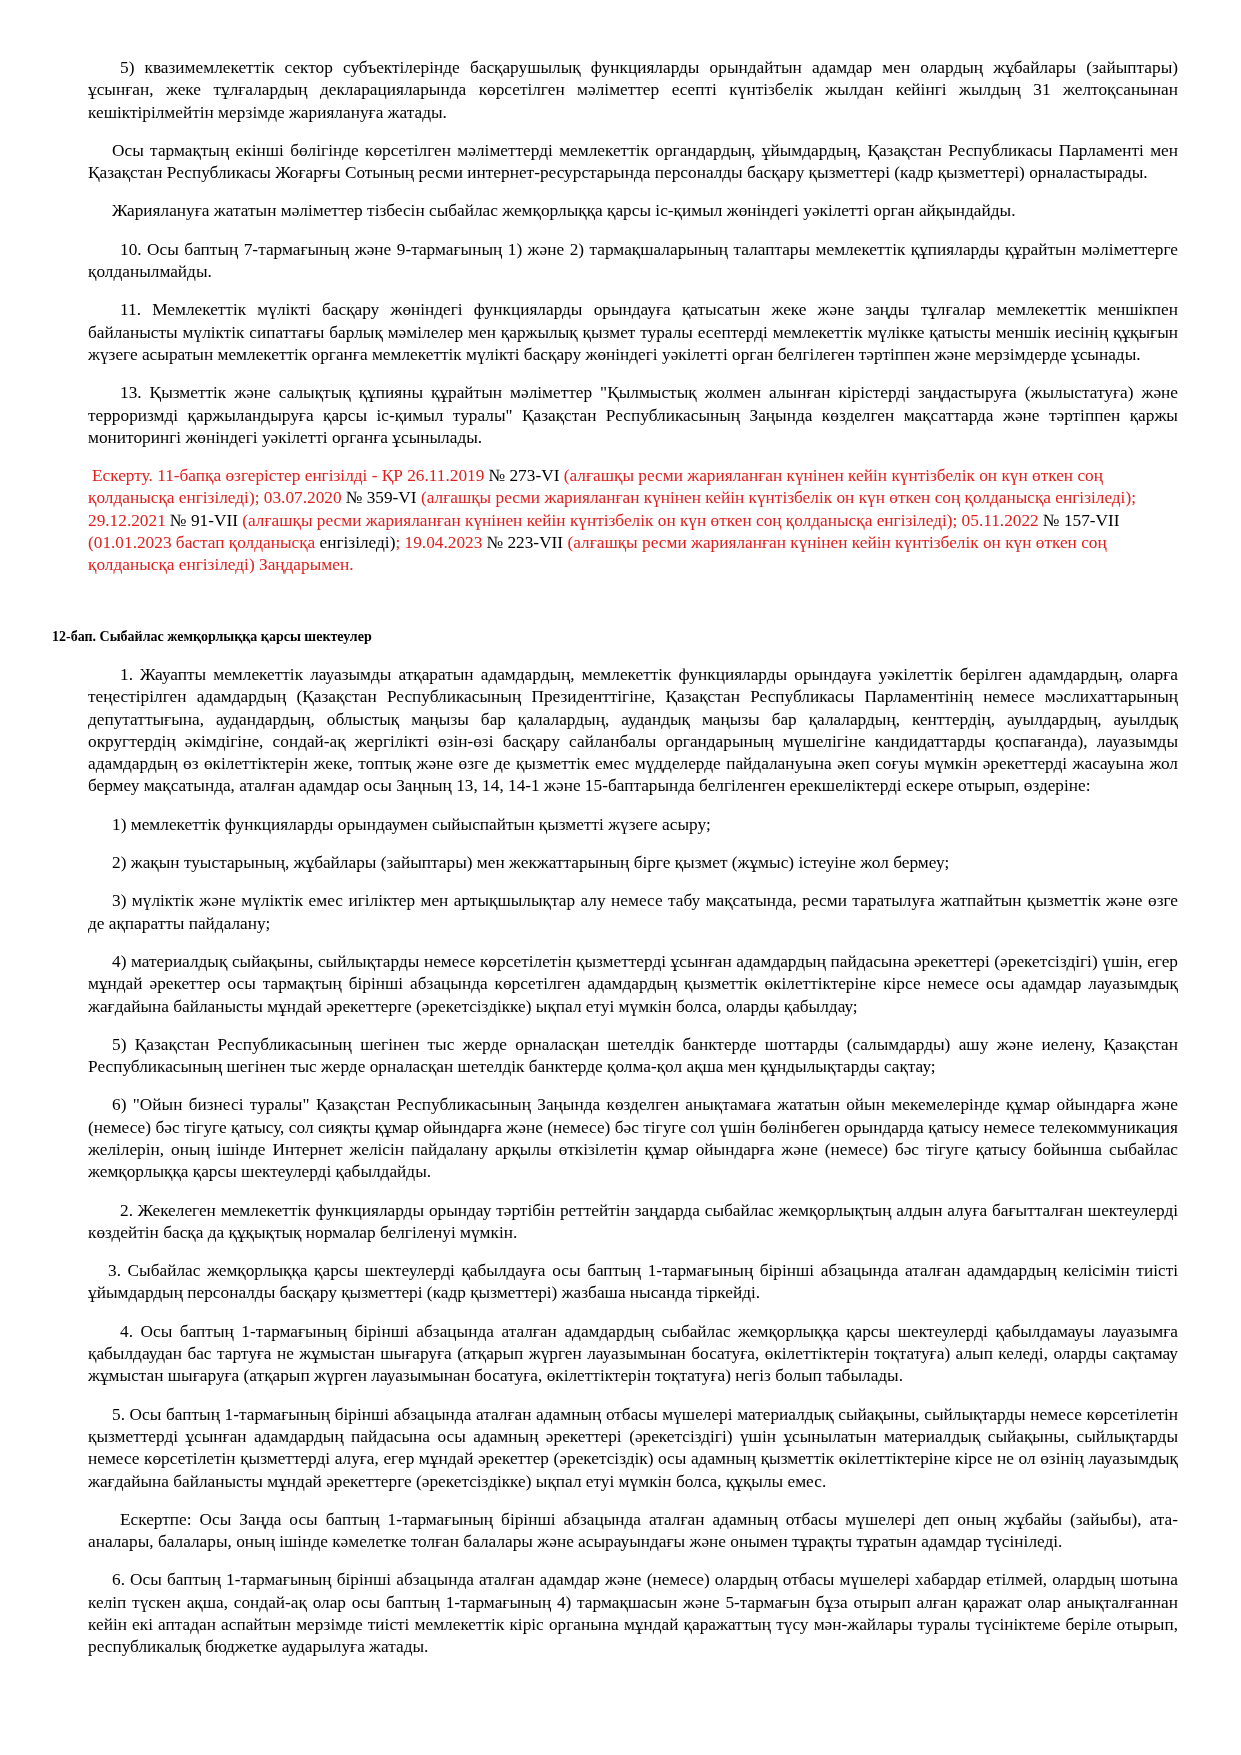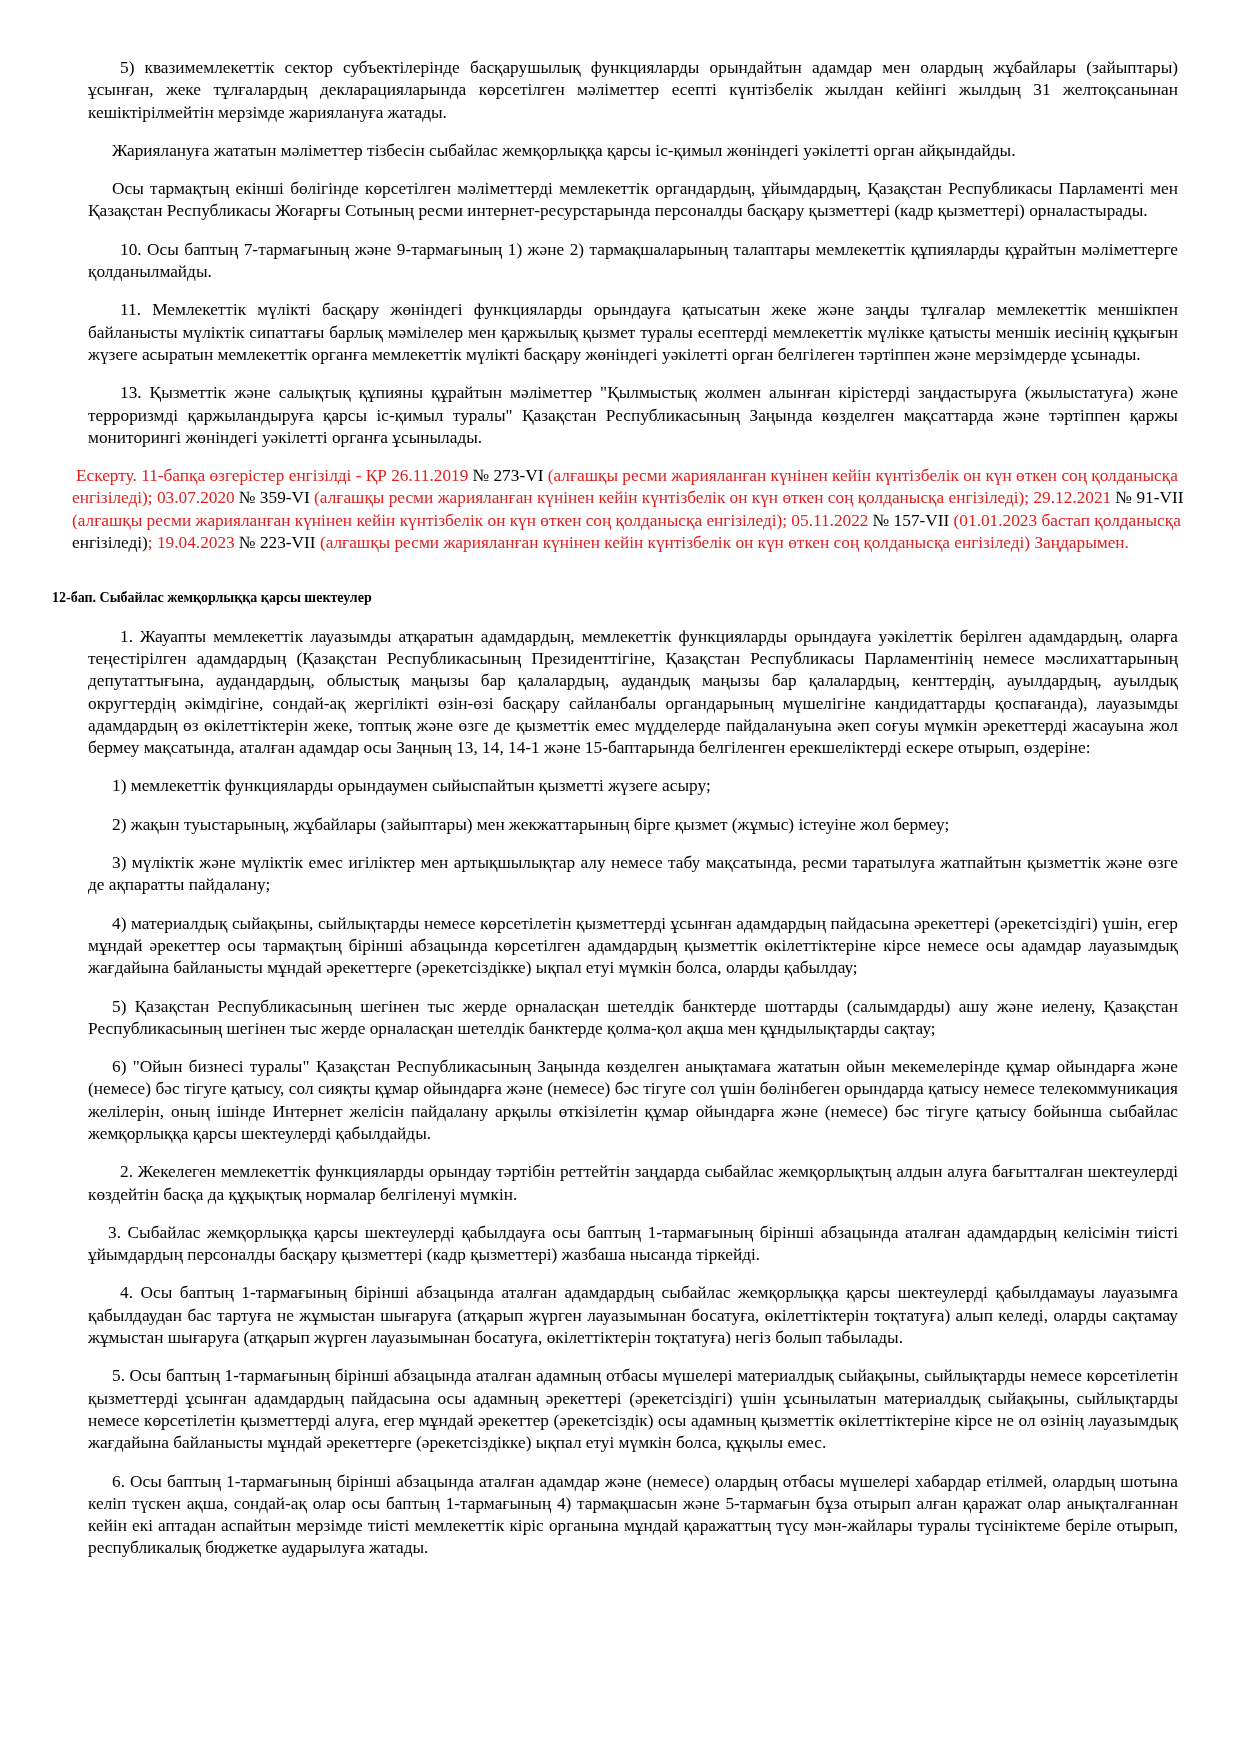--- a/index.html
+++ b/index.html
@@ -10,37 +10,37 @@
     top: 41px;
     width: 1122px;
     font-family: "Liberation Serif", "DejaVu Serif", serif;
     font-size: 17.3px;
     line-height: 22.3px;
     color: #000000;
   }
   .p { margin: 16px; text-align: justify; text-indent: 24px; }
   .p.ind-m { text-indent: 20px; }
   .p.ind-l { text-indent: 32px; }
-  .note { color: #e0201f; text-indent: 4px; margin: 0; text-align: left; }
+  .note { color: #e0201f; text-indent: 4px; margin: 16px; text-align: left; }
   .note .lnk { color: #000000; }
   .gap { height: 33px; }
   .heading {
     margin: 0 0 0 -20px;
     font-weight: bold;
     font-size: 14px;
     line-height: 22.3px;
   }
 </style>
 </head>
 <body>
 
 <div class="page">
   <p class="p ind-l">5) квазимемлекеттік сектор субъектілерінде басқарушылық функцияларды орындайтын адамдар мен олардың жұбайлары (зайыптары) ұсынған, жеке тұлғалардың декларацияларында көрсетілген мәліметтер есепті күнтізбелік жылдан кейінгі жылдың 31 желтоқсанынан кешіктірілмейтін мерзімде жариялануға жатады.</p>
+  <p class="p">Осы тармақтың екінші бөлігінде көрсетілген мәліметтерді мемлекеттік органдардың, ұйымдардың, Қазақстан Республикасы Парламенті мен Қазақстан Республикасы Жоғарғы Сотының ресми интернет-ресурстарында персоналды басқару қызметтері (кадр қызметтері) орналастырады.</p>
   <p class="p">Жариялануға жататын мәліметтер тізбесін сыбайлас жемқорлыққа қарсы іс-қимыл жөніндегі уәкілетті орган айқындайды.</p>
-  <p class="p">Осы тармақтың екінші бөлігінде көрсетілген мәліметтерді мемлекеттік органдардың, ұйымдардың, Қазақстан Республикасы Парламенті мен Қазақстан Республикасы Жоғарғы Сотының ресми интернет-ресурстарында персоналды басқару қызметтері (кадр қызметтері) орналастырады.</p>
   <p class="p ind-l">10. Осы баптың 7-тармағының және 9-тармағының 1) және 2) тармақшаларының талаптары мемлекеттік құпияларды құрайтын мәліметтерге қолданылмайды.</p>
   <p class="p ind-l">11. Мемлекеттік мүлікті басқару жөніндегі функцияларды орындауға қатысатын жеке және заңды тұлғалар мемлекеттік меншікпен байланысты мүліктік сипаттағы барлық мәмілелер мен қаржылық қызмет туралы есептерді мемлекеттік мүлікке қатысты меншік иесінің құқығын жүзеге асыратын мемлекеттік органға мемлекеттік мүлікті басқару жөніндегі уәкілетті орган белгілеген тәртіппен және мерзімдерде ұсынады.</p>
   <p class="p ind-l">13. Қызметтік және салықтық құпияны құрайтын мәліметтер "Қылмыстық жолмен алынған кірістерді заңдастыруға (жылыстатуға) және терроризмді қаржыландыруға қарсы іс-қимыл туралы" Қазақстан Республикасының Заңында көзделген мақсаттарда және тәртіппен қаржы мониторингі жөніндегі уәкілетті органға ұсынылады.</p>
 
   <p class="note" style="color: rgb(224, 32, 31);">
     <span>Ескерту. 11-бапқа өзгерістер енгізілді - ҚР 26.11.2019 </span><span class="lnk" style="color: rgb(0, 0, 0);">№ 273-VI</span><span> (алғашқы ресми жарияланған күнінен кейін күнтізбелік он күн өткен соң қолданысқа енгізіледі); 03.07.2020 </span><span class="lnk" style="color: rgb(0, 0, 0);">№ 359-VI</span><span> (алғашқы ресми жарияланған күнінен кейін күнтізбелік он күн өткен соң қолданысқа енгізіледі); 29.12.2021 </span><span class="lnk" style="color: rgb(0, 0, 0);">№ 91-VII</span><span> (алғашқы ресми жарияланған күнінен кейін күнтізбелік он күн өткен соң қолданысқа енгізіледі); 05.11.2022 </span><span class="lnk" style="color: rgb(0, 0, 0);">№ 157-VII</span><span> (01.01.2023 бастап қолданысқа </span><span class="lnk" style="color: rgb(0, 0, 0);">енгізіледі)</span><span>; 19.04.2023 </span><span class="lnk" style="color: rgb(0, 0, 0);">№ 223-VII</span><span> (алғашқы ресми жарияланған күнінен кейін күнтізбелік он күн өткен соң қолданысқа енгізіледі) Заңдарымен.</span>
   </p>
 
   <div class="gap"></div>
 
@@ -50,14 +50,15 @@
   <p class="p">1) мемлекеттік функцияларды орындаумен сыйыспайтын қызметті жүзеге асыру;</p>
   <p class="p">2) жақын туыстарының, жұбайлары (зайыптары) мен жекжаттарының бірге қызмет (жұмыс) істеуіне жол бермеу;</p>
   <p class="p">3) мүліктік және мүліктік емес игіліктер мен артықшылықтар алу немесе табу мақсатында, ресми таратылуға жатпайтын қызметтік және өзге де ақпаратты пайдалану;</p>
   <p class="p">4) материалдық сыйақыны, сыйлықтарды немесе көрсетілетін қызметтерді ұсынған адамдардың пайдасына әрекеттері (әрекетсіздігі) үшін, егер мұндай әрекеттер осы тармақтың бірінші абзацында көрсетілген адамдардың қызметтік өкілеттіктеріне кірсе немесе осы адамдар лауазымдық жағдайына байланысты мұндай әрекеттерге (әрекетсіздікке) ықпал етуі мүмкін болса, оларды қабылдау;</p>
   <p class="p">5) Қазақстан Республикасының шегінен тыс жерде орналасқан шетелдік банктерде шоттарды (салымдарды) ашу және иелену, Қазақстан Республикасының шегінен тыс жерде орналасқан шетелдік банктерде қолма-қол ақша мен құндылықтарды сақтау;</p>
   <p class="p">6) "Ойын бизнесі туралы" Қазақстан Республикасының Заңында көзделген анықтамаға жататын ойын мекемелерінде құмар ойындарға және (немесе) бәс тігуге қатысу, сол сияқты құмар ойындарға және (немесе) бәс тігуге сол үшін бөлінбеген орындарда қатысу немесе телекоммуникация желілерін, оның ішінде Интернет желісін пайдалану арқылы өткізілетін құмар ойындарға және (немесе) бәс тігуге қатысу бойынша сыбайлас жемқорлыққа қарсы шектеулерді қабылдайды.</p>
   <p class="p ind-l">2. Жекелеген мемлекеттік функцияларды орындау тәртібін реттейтін заңдарда сыбайлас жемқорлықтың алдын алуға бағытталған шектеулерді көздейтін басқа да құқықтық нормалар белгіленуі мүмкін.</p>
   <p class="p ind-m">3. Сыбайлас жемқорлыққа қарсы шектеулерді қабылдауға осы баптың 1-тармағының бірінші абзацында аталған адамдардың келісімін тиісті ұйымдардың персоналды басқару қызметтері (кадр қызметтері) жазбаша нысанда тіркейді.</p>
   <p class="p ind-l">4. Осы баптың 1-тармағының бірінші абзацында аталған адамдардың сыбайлас жемқорлыққа қарсы шектеулерді қабылдамауы лауазымға қабылдаудан бас тартуға не жұмыстан шығаруға (атқарып жүрген лауазымынан босатуға, өкілеттіктерін тоқтатуға) алып келеді, оларды сақтамау жұмыстан шығаруға (атқарып жүрген лауазымынан босатуға, өкілеттіктерін тоқтатуға) негіз болып табылады.</p>
   <p class="p">5. Осы баптың 1-тармағының бірінші абзацында аталған адамның отбасы мүшелері материалдық сыйақыны, сыйлықтарды немесе көрсетілетін қызметтерді ұсынған адамдардың пайдасына осы адамның әрекеттері (әрекетсіздігі) үшін ұсынылатын материалдық сыйақыны, сыйлықтарды немесе көрсетілетін қызметтерді алуға, егер мұндай әрекеттер (әрекетсіздік) осы адамның қызметтік өкілеттіктеріне кірсе не ол өзінің лауазымдық жағдайына байланысты мұндай әрекеттерге (әрекетсіздікке) ықпал етуі мүмкін болса, құқылы емес.</p>
+  <p class="p ind-l">Ескертпе: Осы Заңда осы баптың 1-тармағының бірінші абзацында аталған адамның отбасы мүшелері деп оның жұбайы (зайыбы), ата-аналары, балалары, оның ішінде кәмелетке толған балалары және асырауындағы және онымен тұрақты тұратын адамдар түсініледі.</p>
   <p class="p">6. Осы баптың 1-тармағының бірінші абзацында аталған адамдар және (немесе) олардың отбасы мүшелері хабардар етілмей, олардың шотына келіп түскен ақша, сондай-ақ олар осы баптың 1-тармағының 4) тармақшасын және 5-тармағын бұза отырып алған қаражат олар анықталғаннан кейін екі аптадан аспайтын мерзімде тиісті мемлекеттік кіріс органына мұндай қаражаттың түсу мән-жайлары туралы түсініктеме беріле отырып, республикалық бюджетке аударылуға жатады.</p>
 </div>
 
 </body></html>

